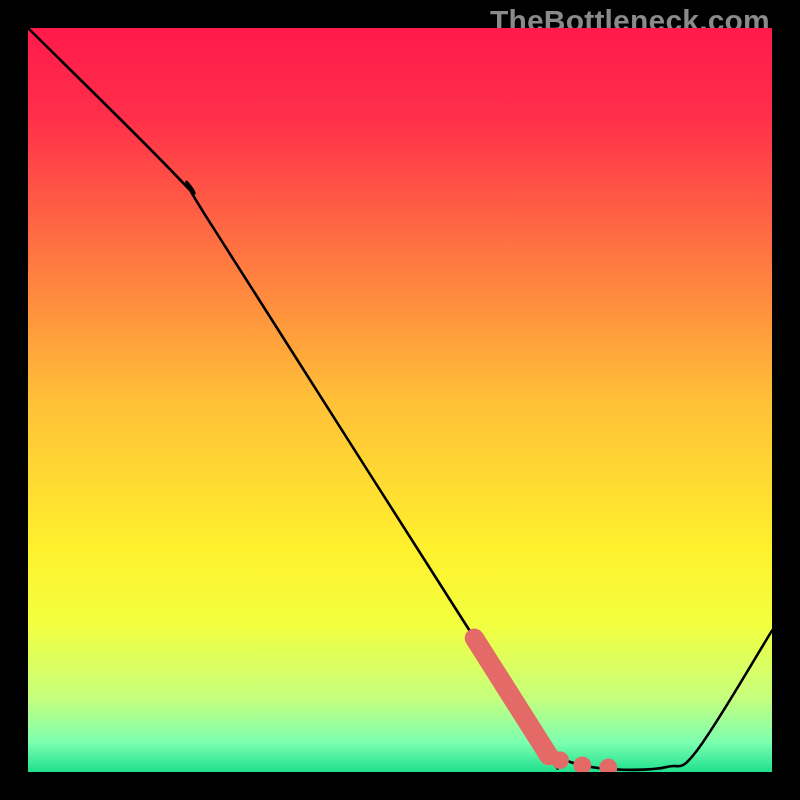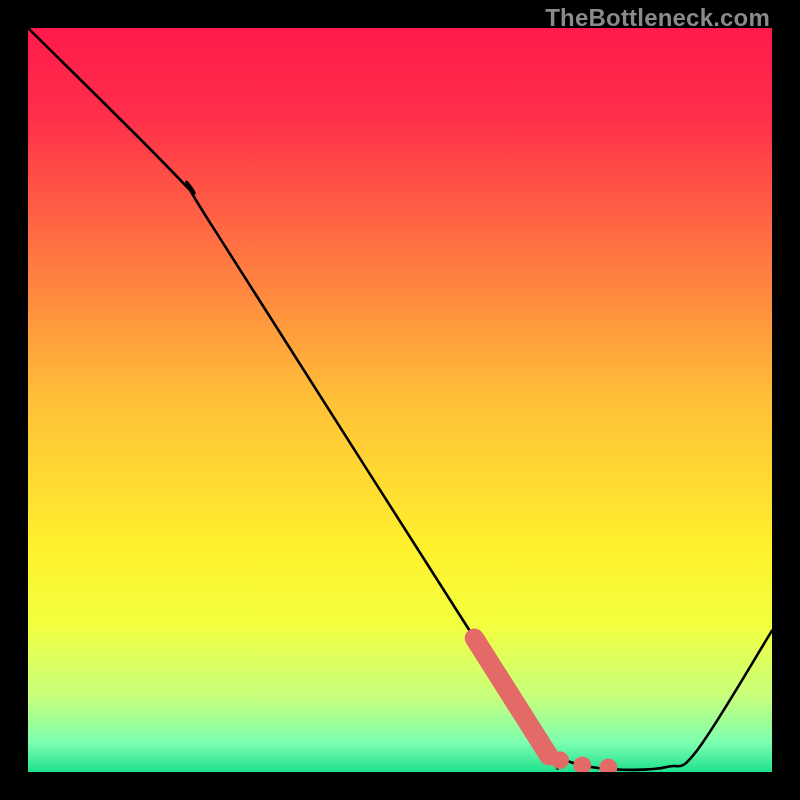--- a/index.html
+++ b/index.html
@@ -24,21 +24,21 @@
     top: 28px;
     width: 744px;
     height: 744px;
     overflow: hidden;
   }
   .watermark {
     position: absolute;
     top: 4px;
     right: 30px;
     font-family: Arial, Helvetica, sans-serif;
-    font-size: 24px;
+    font-size: 30px;
     font-weight: 600;
     color: #8a8a8a;
     letter-spacing: 0.2px;
   }
   svg { display: block; }
 </style>
 </head>
 <body>
 
 <div class="frame">

